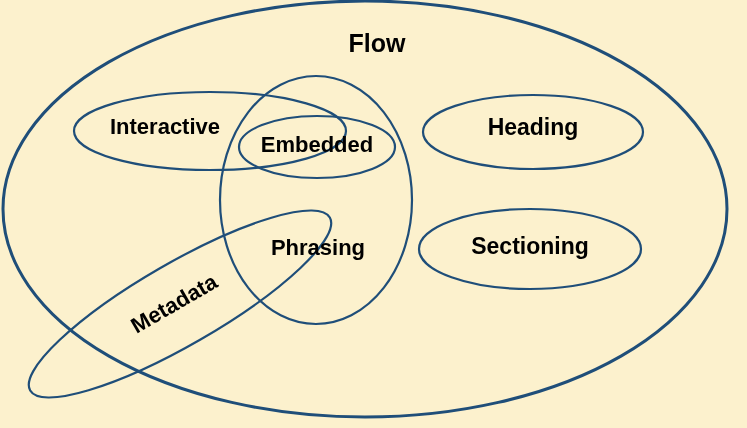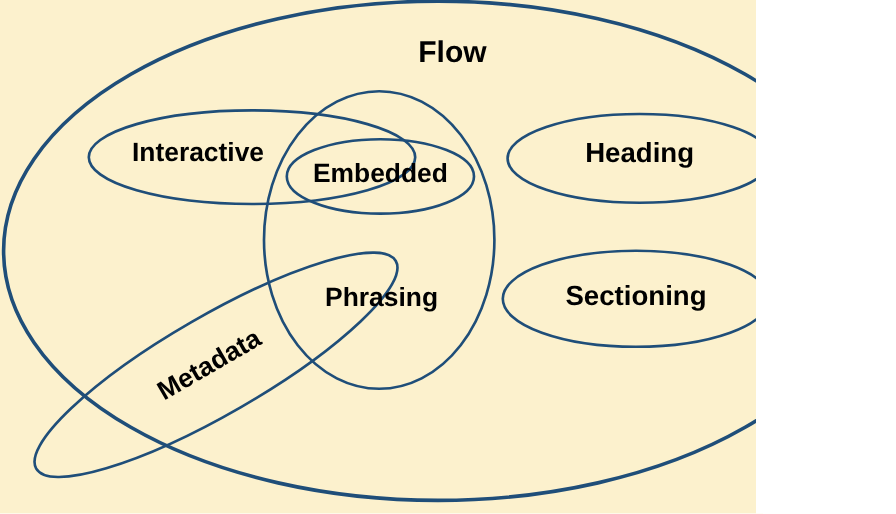--- a/index.html
+++ b/index.html
@@ -2,21 +2,21 @@
 <html><head>
 <meta charset="utf-8">
 <style>
   html, body {
     margin: 0;
     padding: 0;
     background: #ffffff;
   }
   #diagram-root {
     position: relative;
-    width: 630px;
+    width: 747px;
     height: 428px;
     overflow: hidden;
     font-family: "Liberation Sans", sans-serif;
   }
   #venn-svg {
     display: block;
     width: 747px;
     height: 428px;
   }
   .venn-ellipse {

